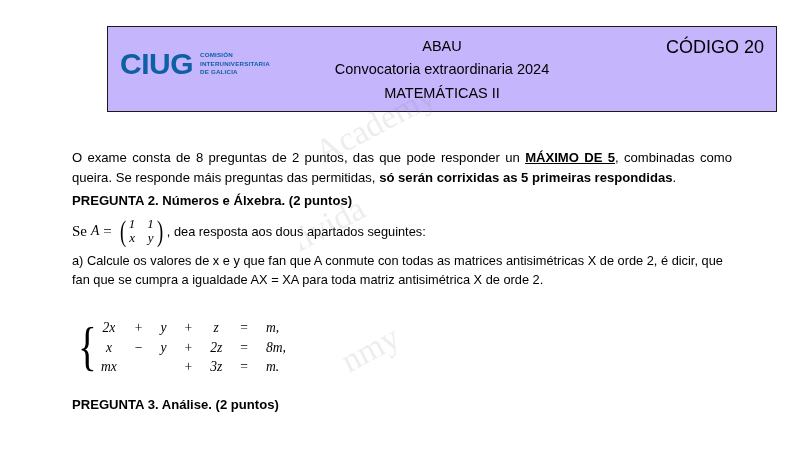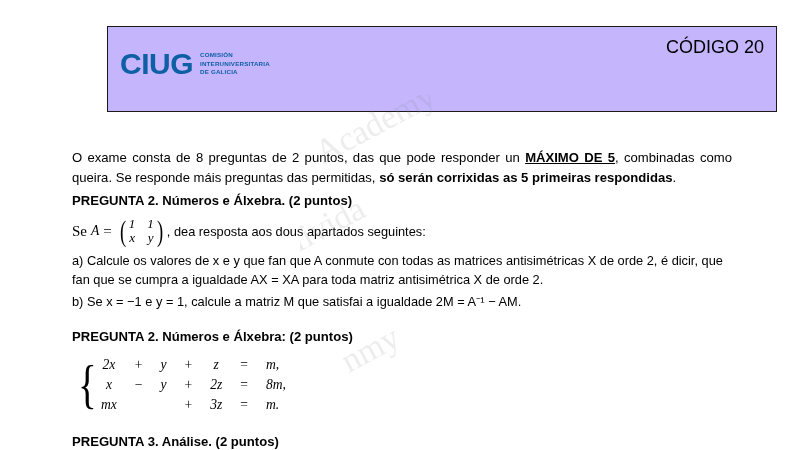--- a/index.html
+++ b/index.html
@@ -209,20 +209,25 @@
 </div>
 
 <div class="header-box">
   <div class="logo">
     <span class="logo-mark">CIUG</span>
     <span class="logo-sub">
       <span>COMISIÓN</span><br>
       <span>INTERUNIVERSITARIA</span><br>
       <span>DE GALICIA</span>
     </span>
+  </div>
+  <div class="header-center">
+    <div>ABAU</div>
+    <div>Convocatoria extraordinaria 2024</div>
+    <div>MATEMÁTICAS II</div>
   </div>
   <div class="header-code">CÓDIGO 20</div>
 </div>
 
 <div class="content">
 
   <p class="intro"><span>O exame consta de 8 preguntas de 2 puntos, das que pode responder un </span><span class="bu">MÁXIMO DE 5</span><span>, combinadas como queira. Se responde máis preguntas das permitidas, </span><span class="b">só serán corrixidas as 5 primeiras respondidas</span><span>.</span></p>
 
   <p class="q-title">PREGUNTA 2. Números e Álxebra. (2 puntos)</p>
 
@@ -237,25 +242,23 @@
         <span>1</span>
         <span>x</span>
         <span>y</span>
       </span>
       <span class="paren">)</span>
     </span>
     <span>, dea resposta aos dous apartados seguintes:</span>
   </div>
 
   <p class="q-body q1-a">a) Calcule os valores de x e y que fan que A conmute con todas as matrices antisimétricas X de orde 2, é dicir, que fan que se cumpra a igualdade AX = XA para toda matriz antisimétrica X de orde 2.</p>
-  <p class="q-body q1-b">b) Se x = −1 e y = 1, calcule a matriz M que satisfai a igualdade 2M = A⁻¹ − AM.</p>
 
   <div class="spacer-18"></div>
 
-  <p class="q-title">PREGUNTA  2. Números e Álxebra: (2 puntos)</p>
 
   <div class="q2-row">
     <span class="brace">{</span>
     <span class="system">
       <span class="cell it">2x</span>
       <span class="cell">+</span>
       <span class="cell it">y</span>
       <span class="cell">+</span>
       <span class="cell it">z</span>
       <span class="cell">=</span>

